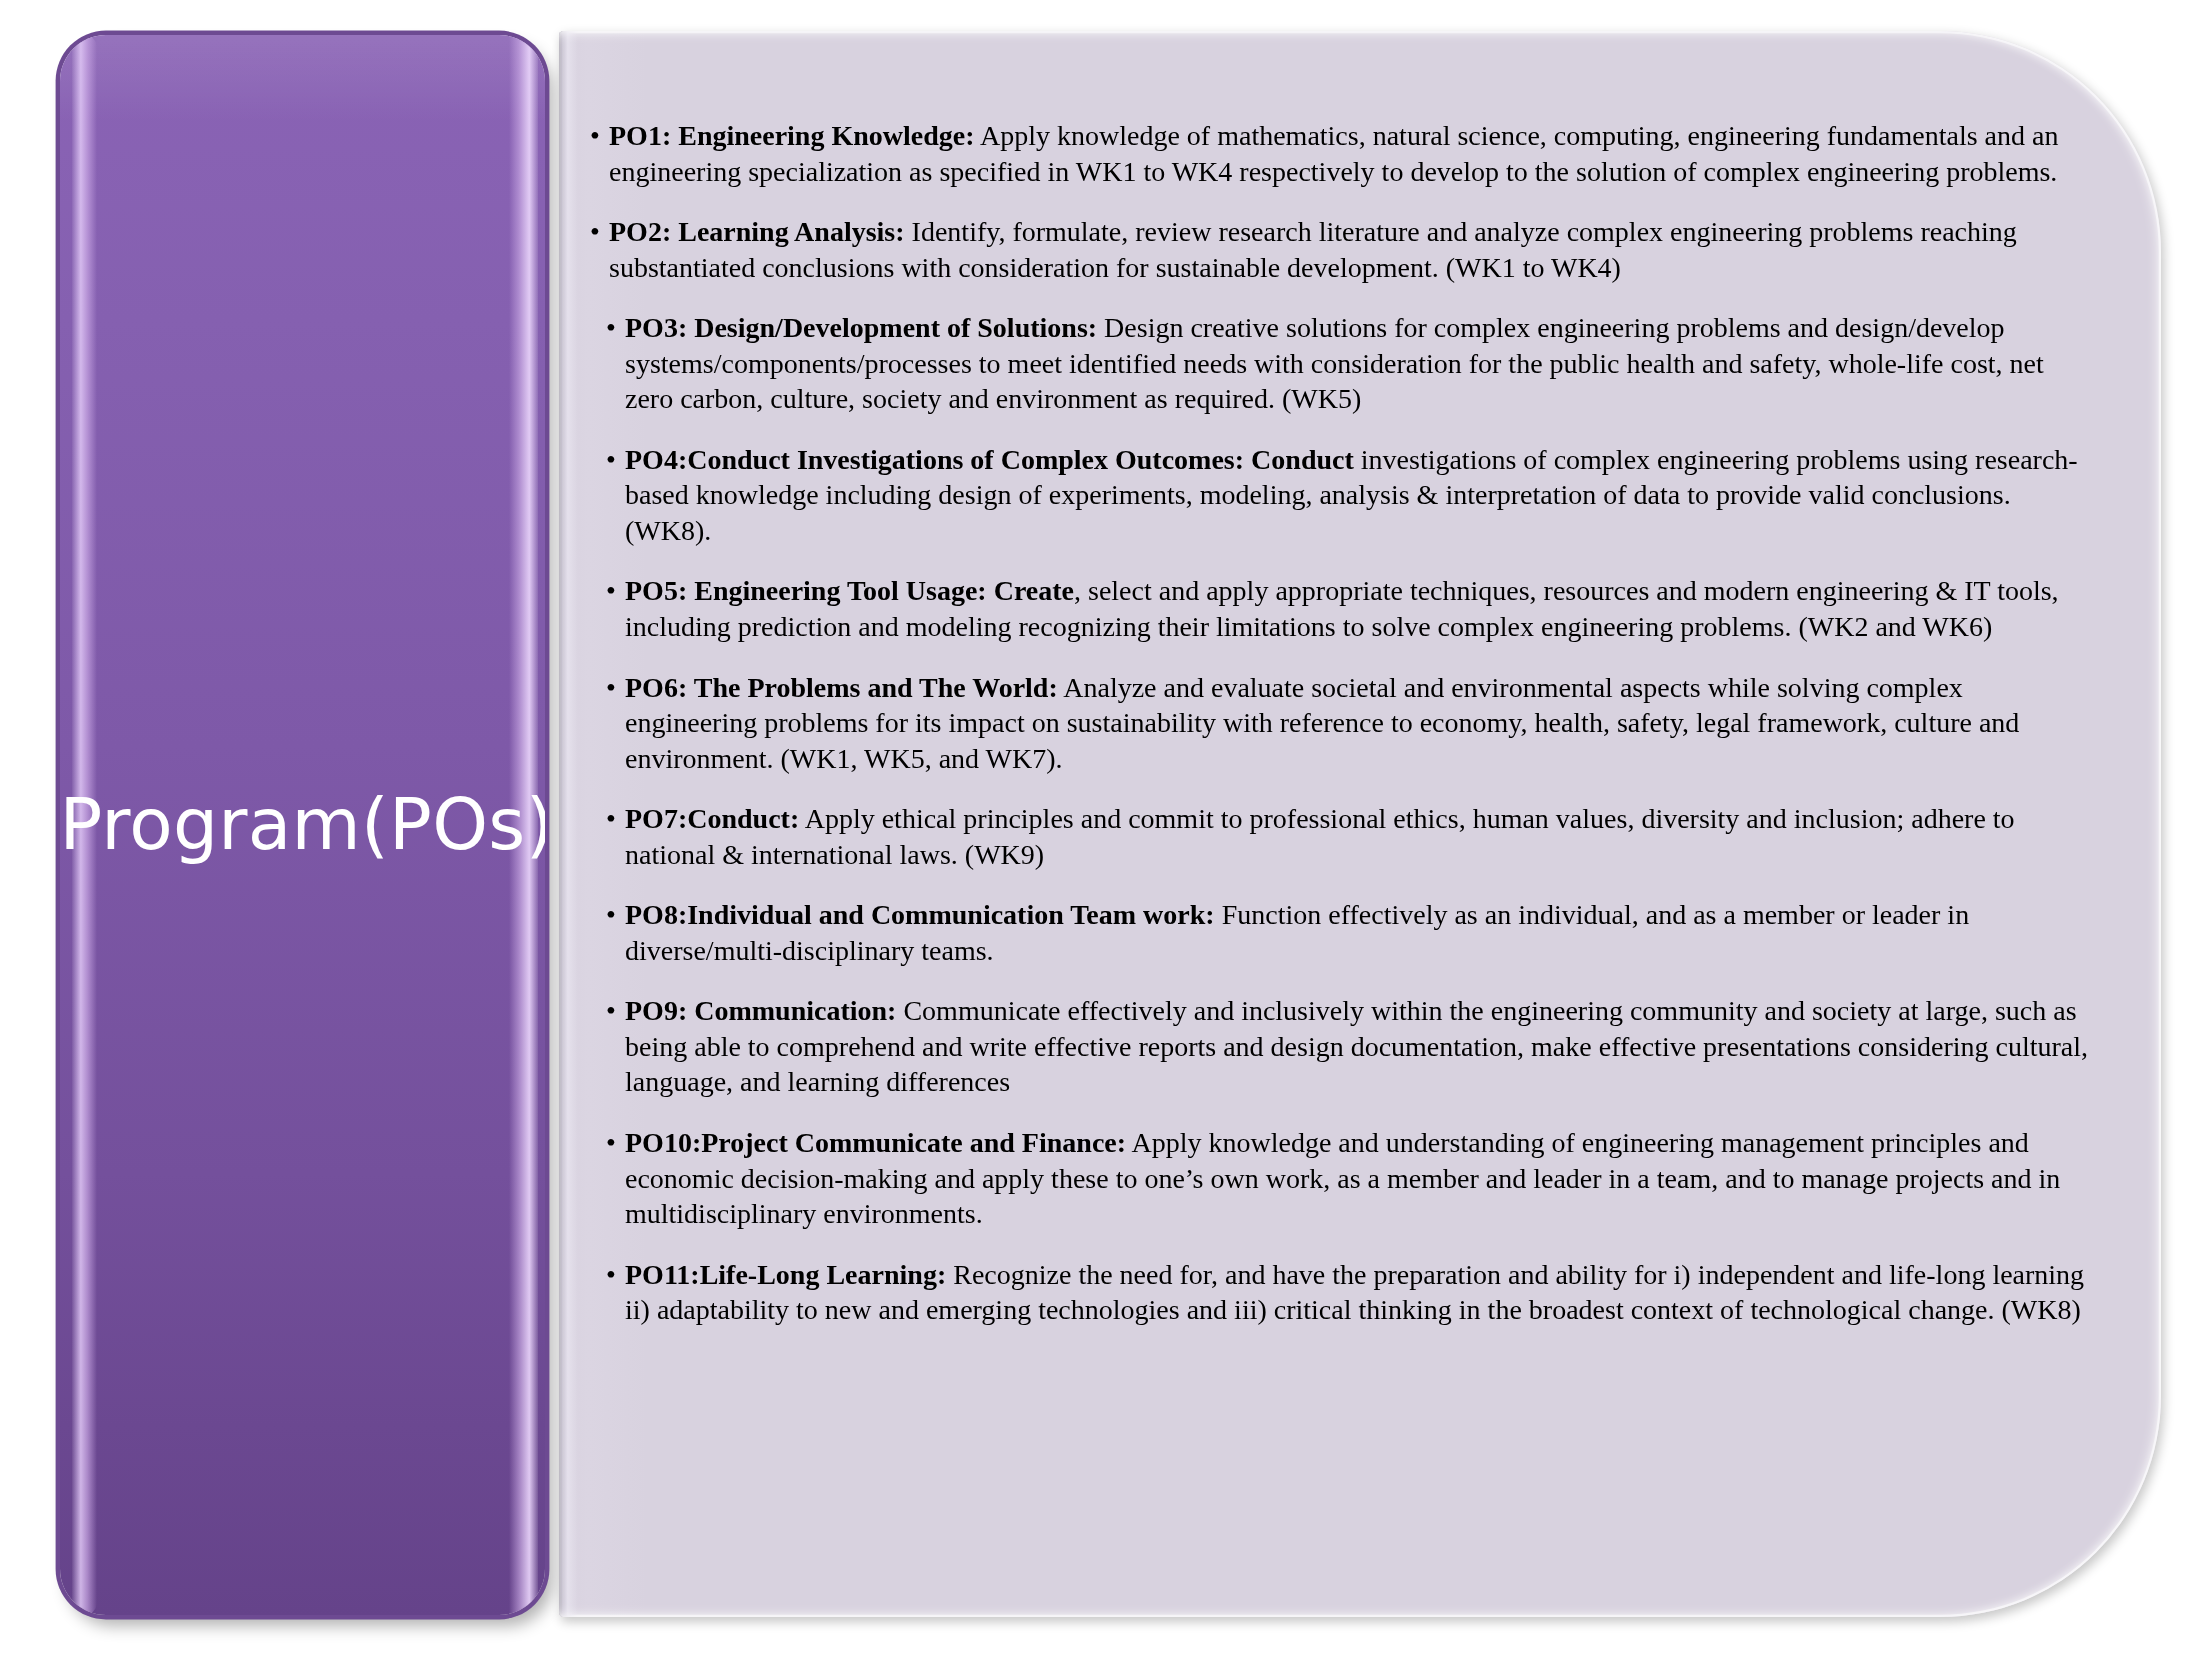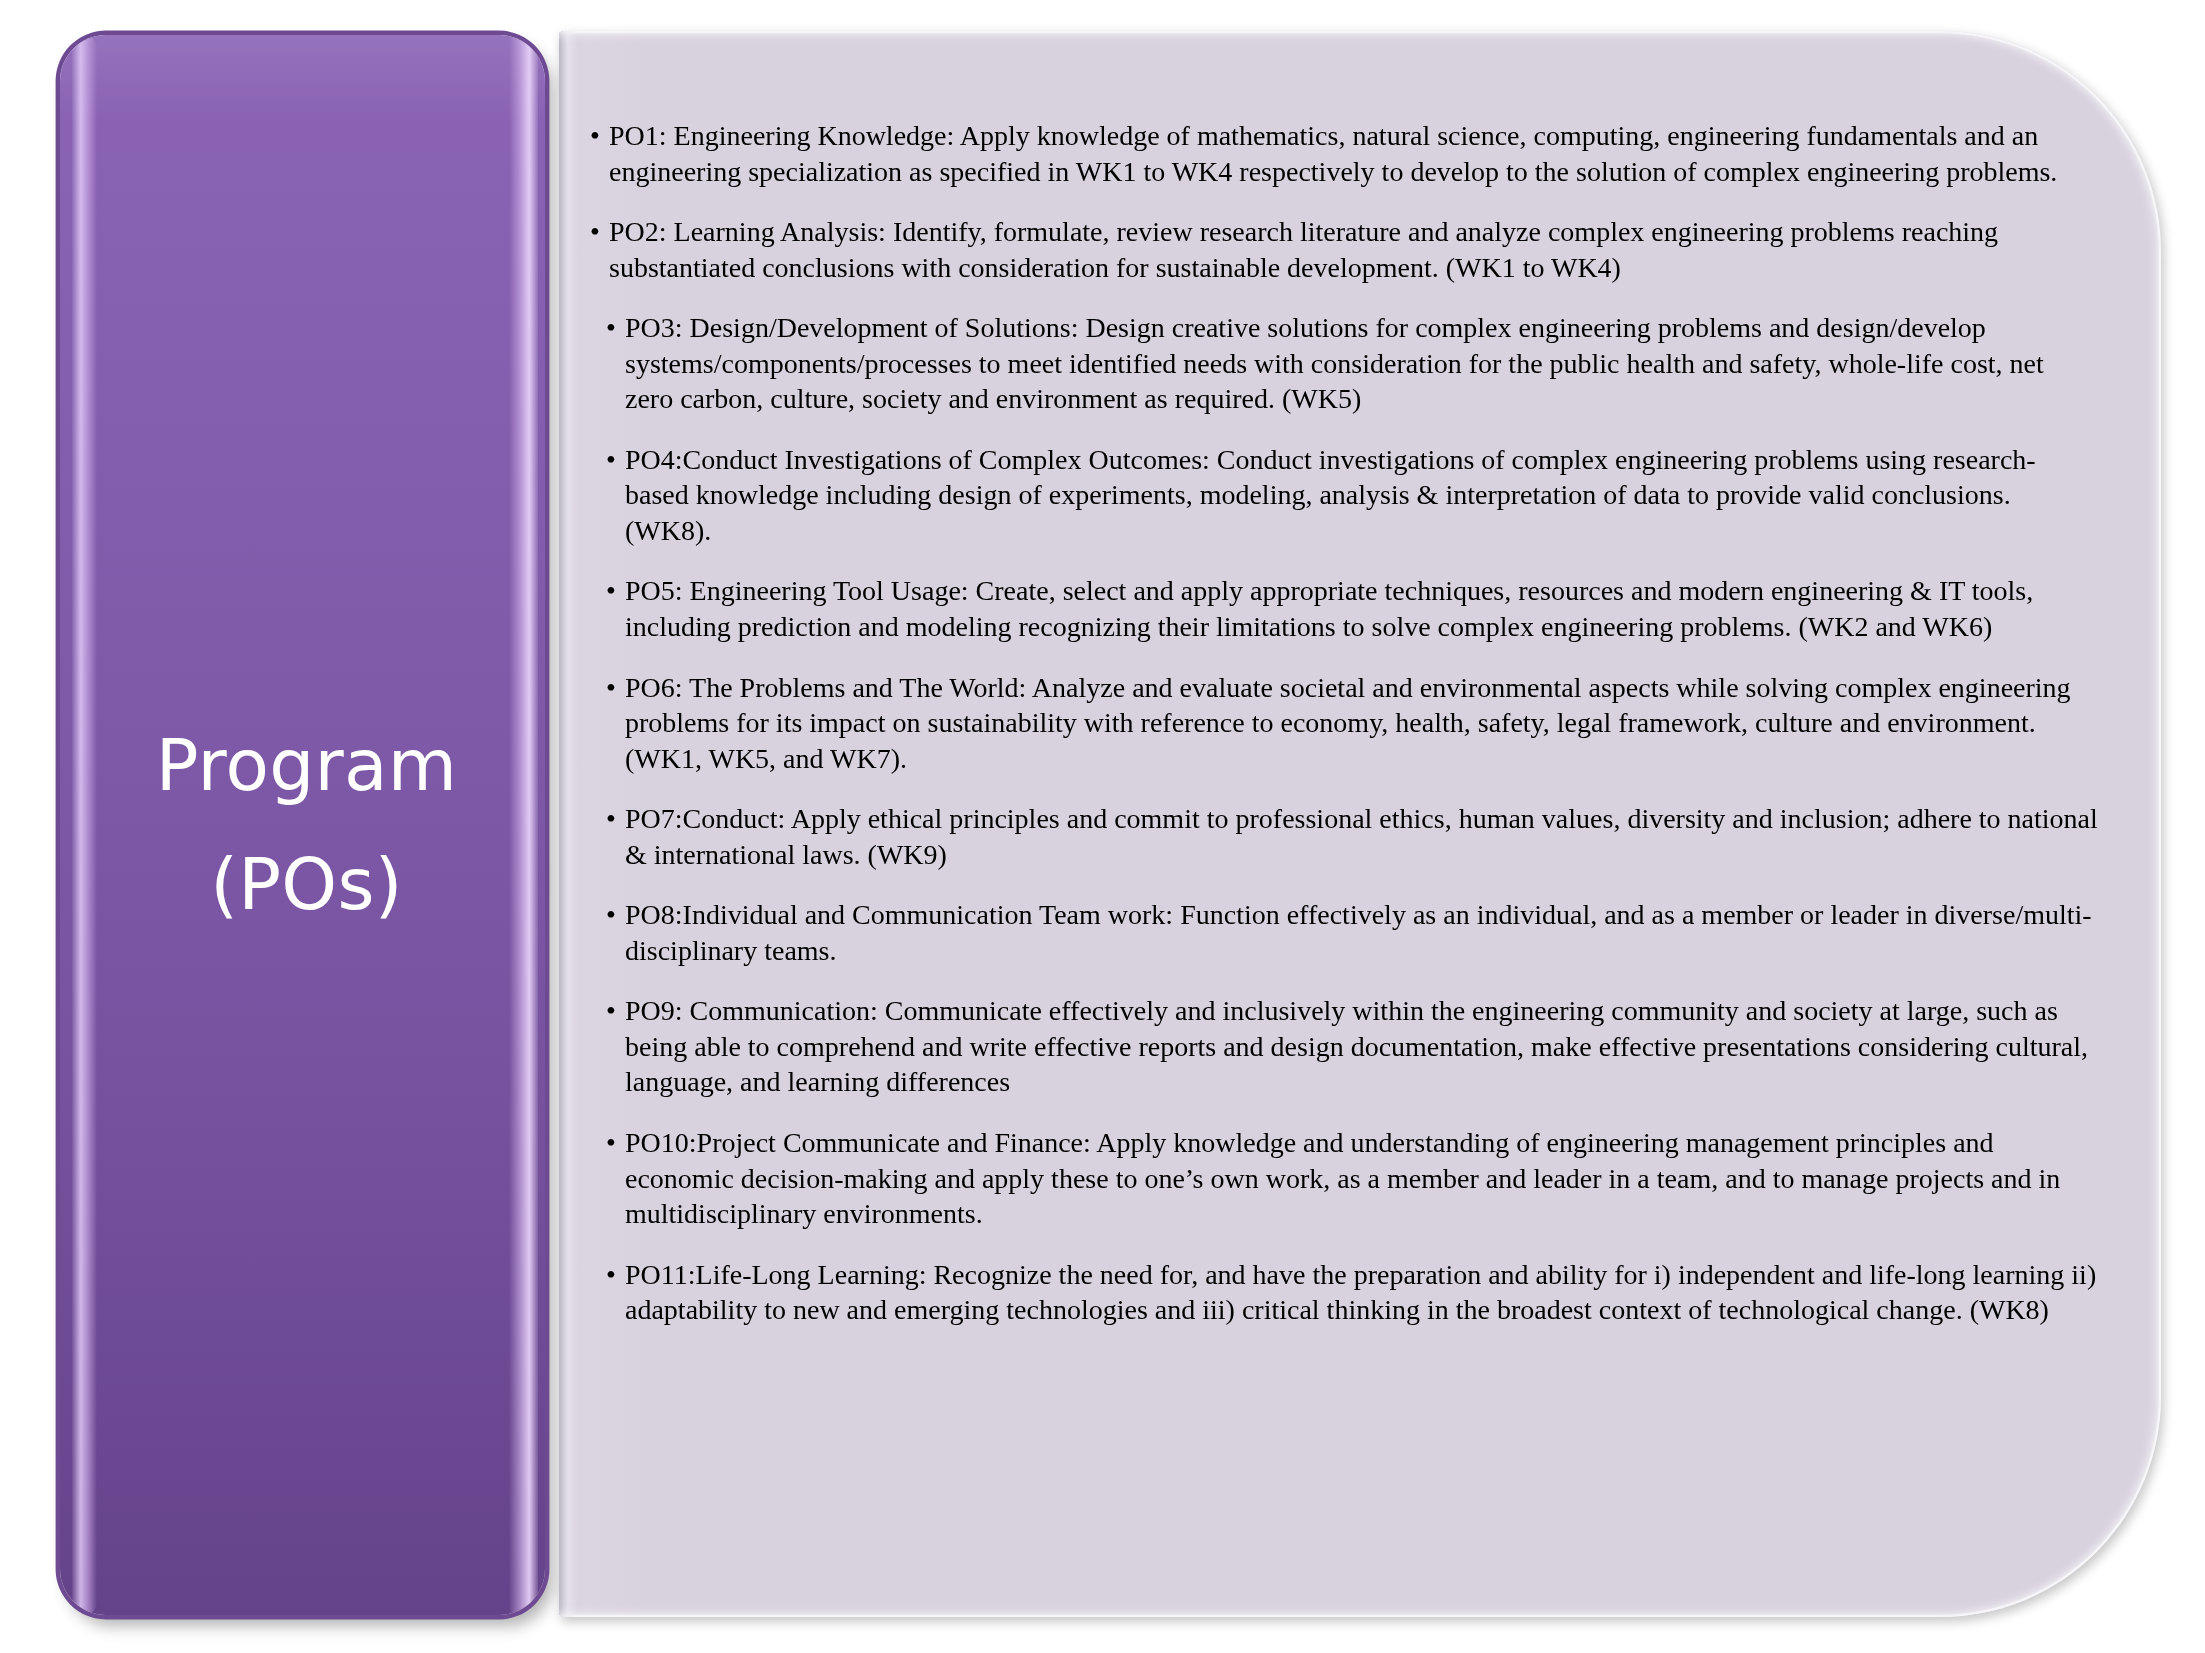--- a/index.html
+++ b/index.html
@@ -79,21 +79,22 @@
     pointer-events: none;
   }
 
   #panel-title {
     position: absolute;
     left: 43px;
     right: 35px;
     top: 0;
     bottom: 0;
     display: flex;
-    flex-direction: column;
+    flex-direction: row;
+    align-items: center;
     justify-content: center;
     color: #ffffff;
     font-family: "DejaVu Sans", "Liberation Sans", sans-serif;
     font-size: 71px;
     font-weight: 400;
     line-height: 1.32;
     letter-spacing: 0.3px;
     text-align: center;
     white-space: nowrap;
   }
@@ -170,21 +171,21 @@
     width: 19px;
     font-size: 28px;
     line-height: 1.27;
     color: #000000;
     user-select: none;
   }
   .po-text {
     flex: 1 1 auto;
   }
   .po-term {
-    font-weight: normal;
+    font-weight: bold;
   }
 </style>
 </head>
 <body>
 
 <div id="slide">
 
   <div id="left-panel">
     <div class="top-shade"></div>
     <div class="bevel-left"></div>

